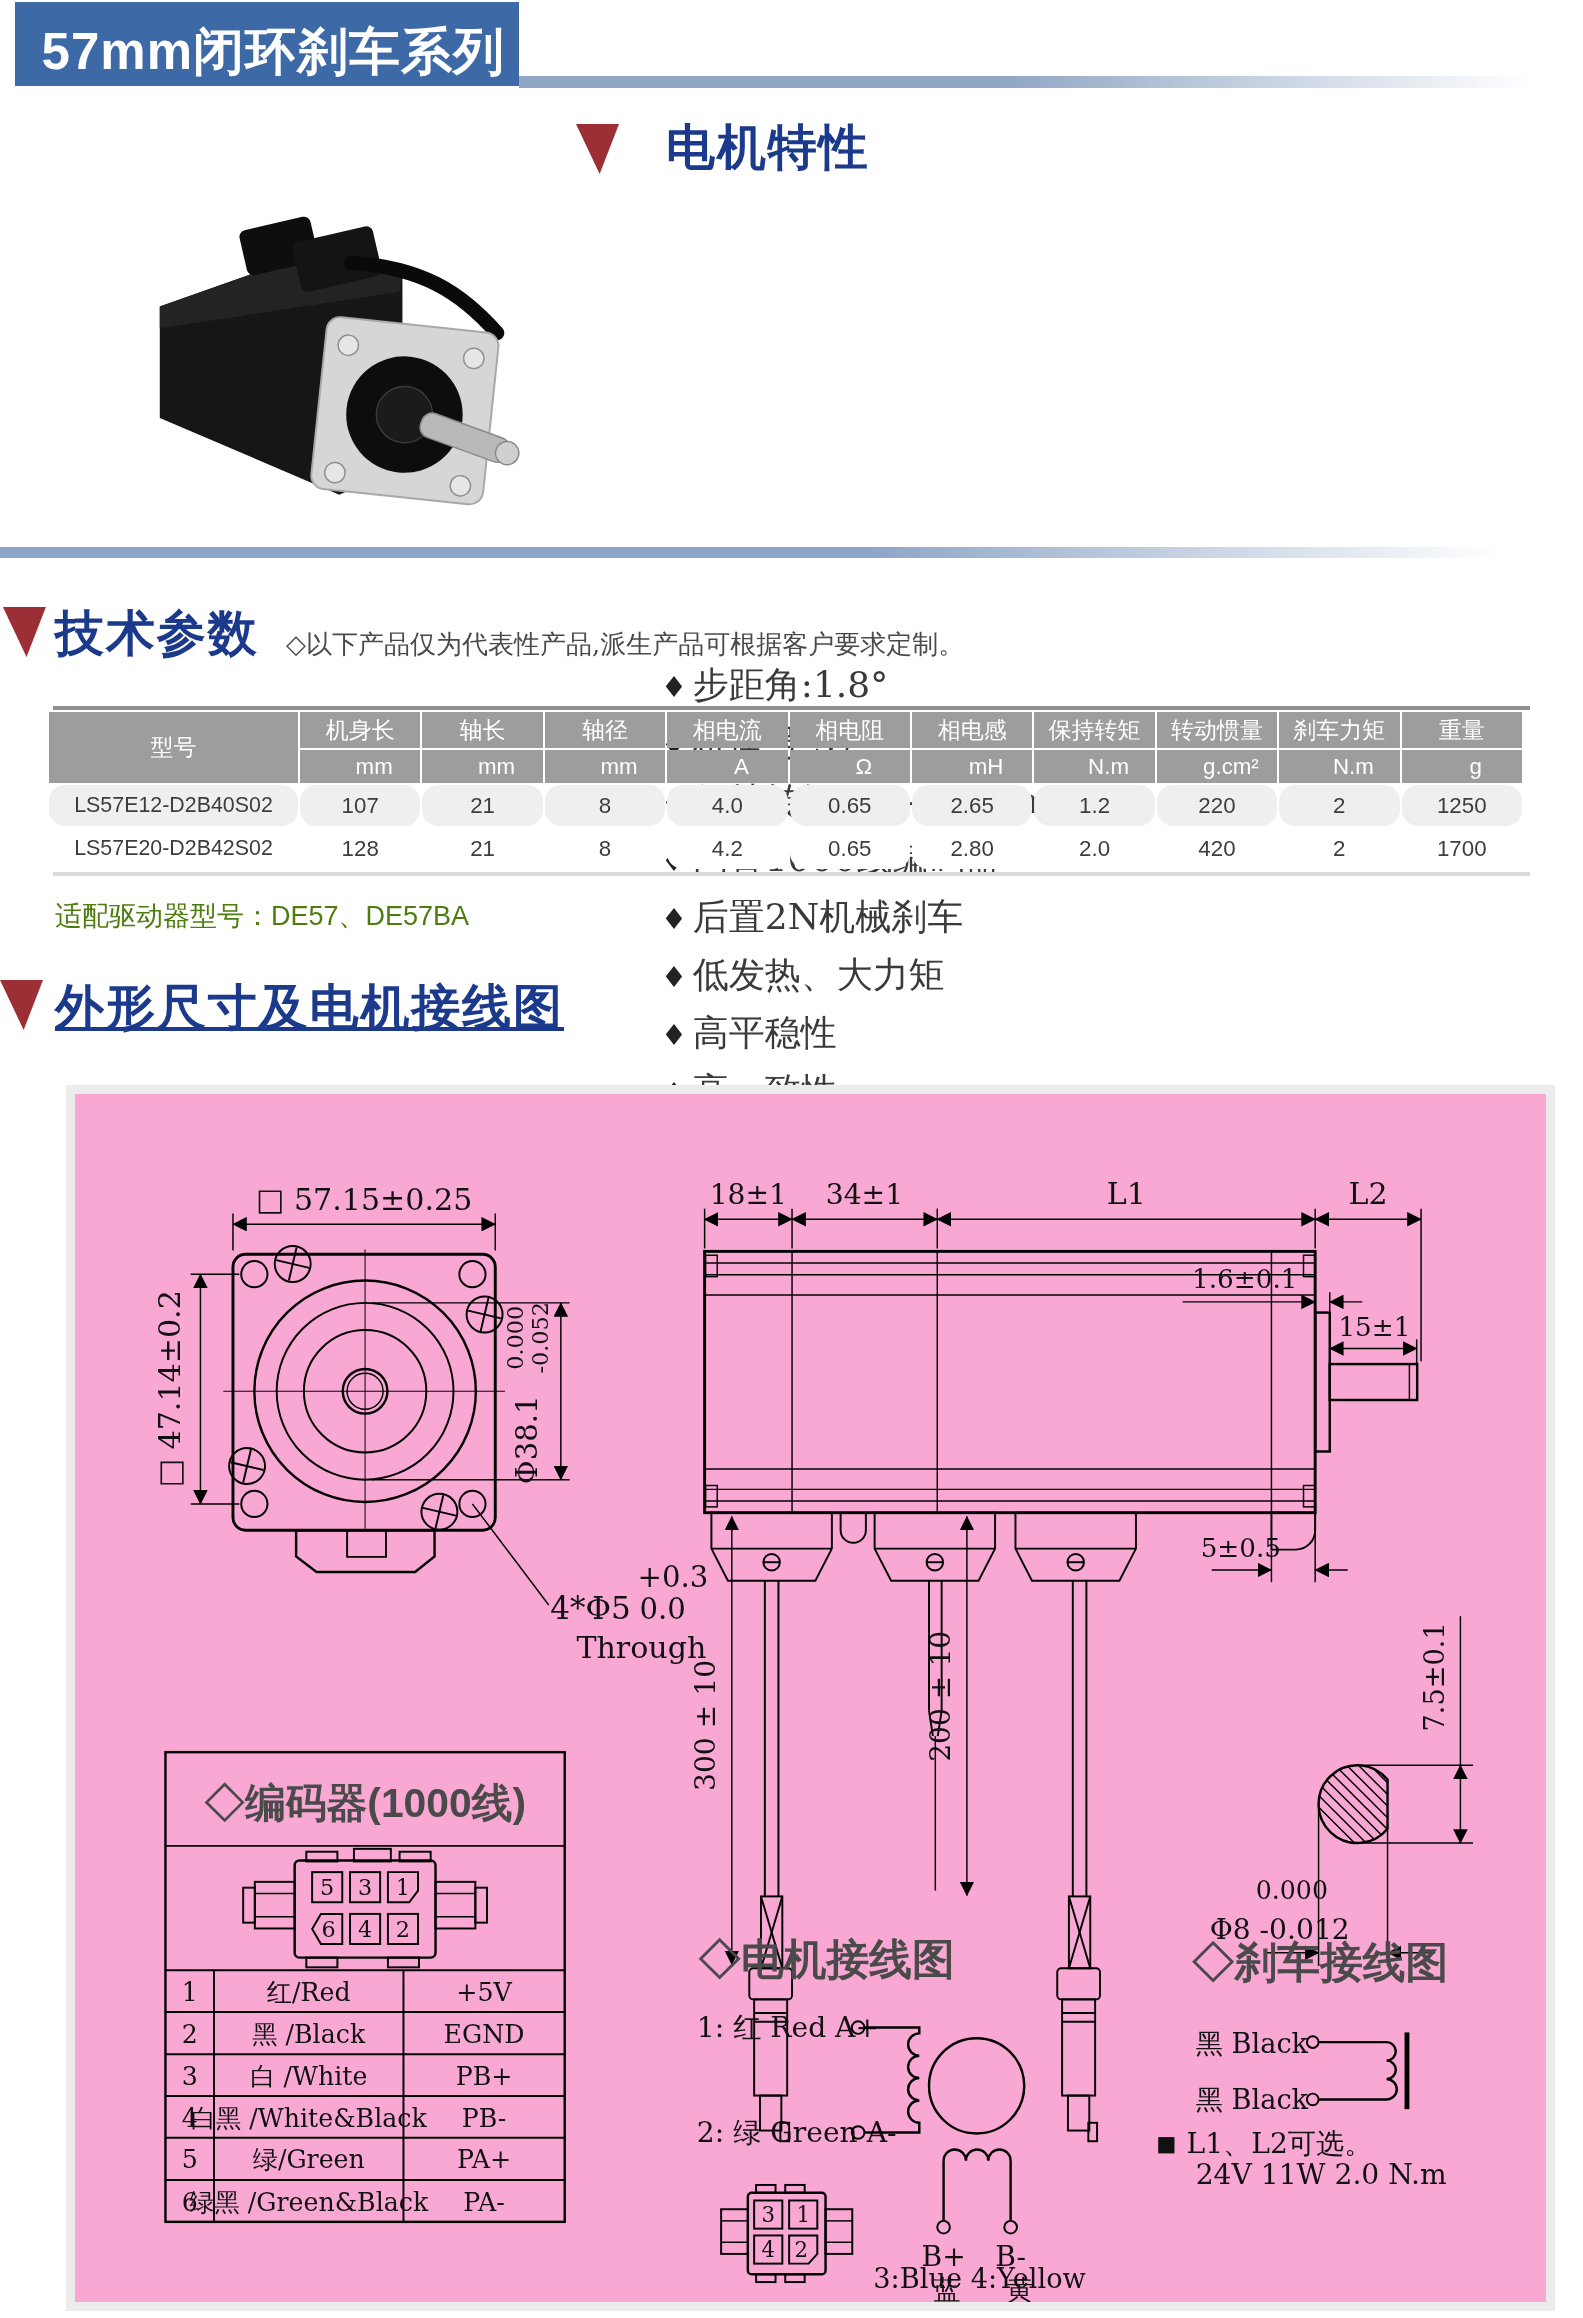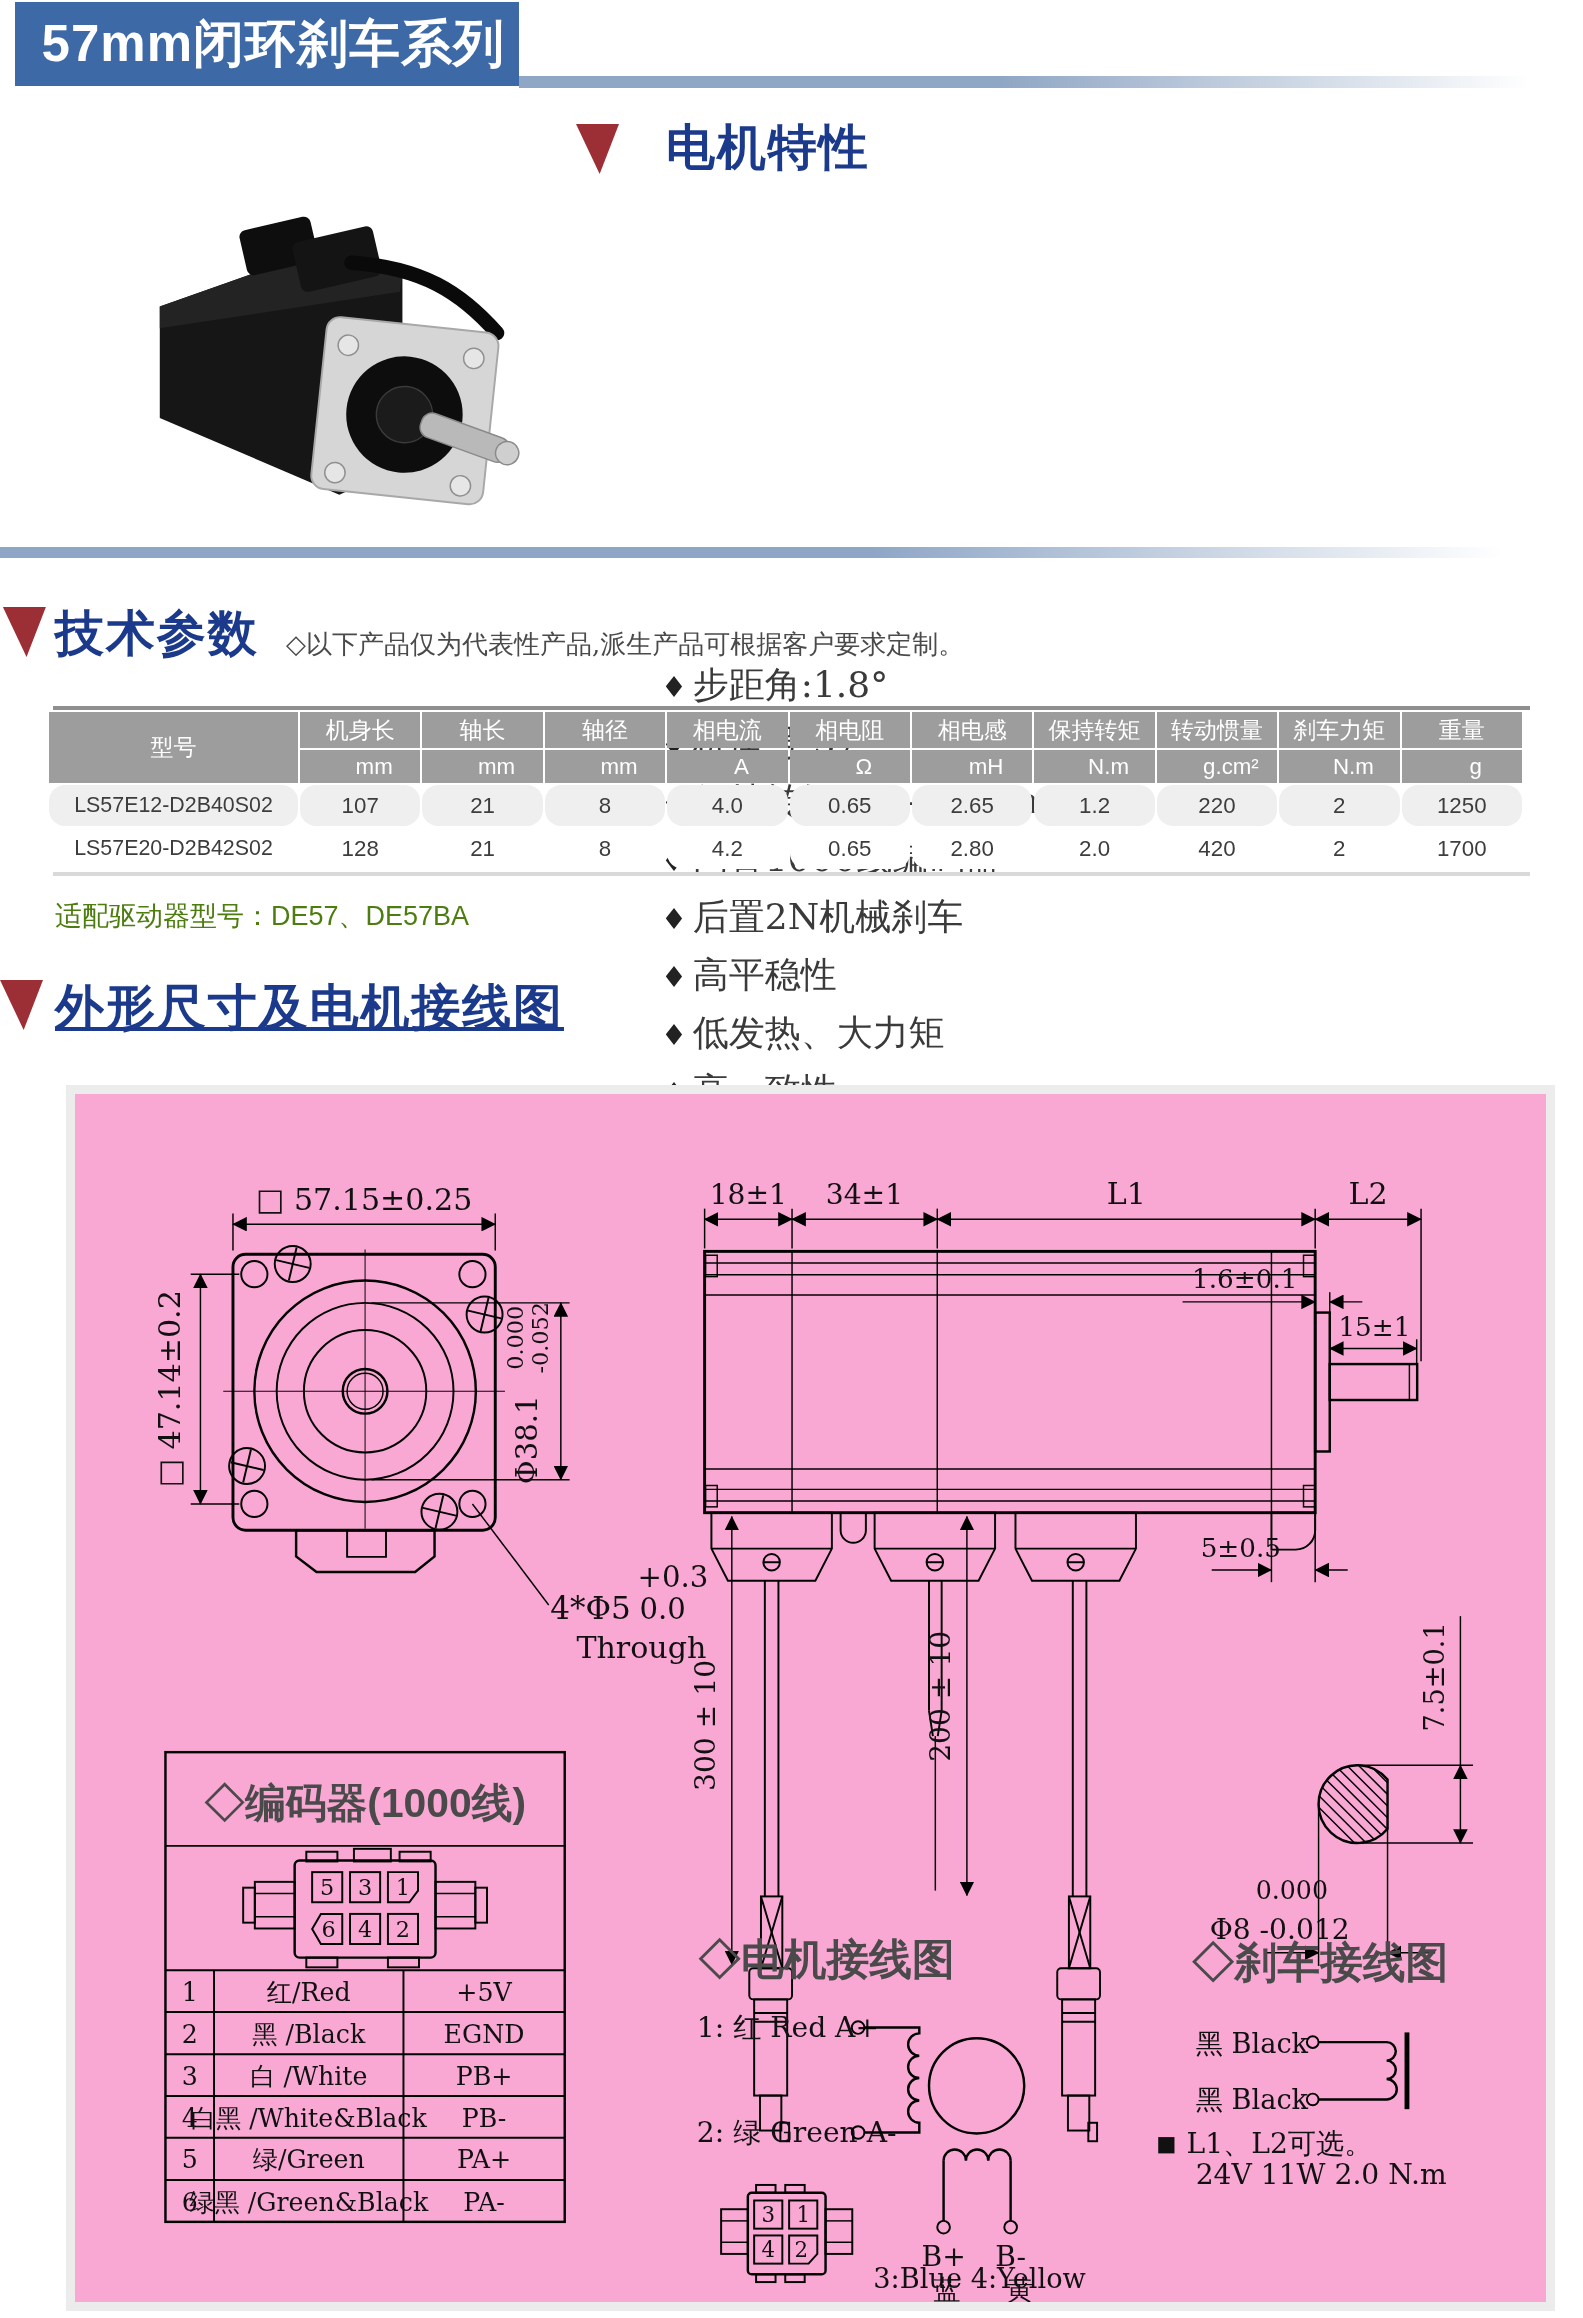--- a/index.html
+++ b/index.html
@@ -3,21 +3,21 @@
 <meta charset="utf-8">
 <style>
   html,body{margin:0;padding:0;background:#ffffff;}
   .page{position:relative;width:1583px;height:2319px;background:#fff;overflow:hidden;
         font-family:"Liberation Sans",sans-serif;color:#333;}
   .abs{position:absolute;}
 
   
   .header-bar{left:14.6px;top:2.4px;width:504px;height:84px;background:#3d69a6;}
   .header-bar span{display:block;padding-left:27px;line-height:84px;font-size:51px;
-        font-weight:bold;color:#fff;letter-spacing:1px;}
+        font-weight:bold;color:#fff;letter-spacing:1px;margin-top:8px;}
   .accent-band{left:519px;top:76px;width:1065px;height:11.7px;
         background:linear-gradient(to right,#8fa6c4 0%,#8fa6c4 45%,rgba(255,255,255,0) 95%);}
   .divider-band{left:0;top:547px;width:1583px;height:10.7px;
         background:linear-gradient(to right,#8ea6c6 0%,#8ea6c6 55%,rgba(255,255,255,0) 95%);}
 
   
   .tri{width:43px;height:50px;background:#9c2f35;
         clip-path:polygon(0 0,100% 0,55% 100%);}
   .sec-title{font-size:49px;font-weight:bold;color:#1c3a8c;letter-spacing:1.9px;white-space:nowrap;}
 
@@ -85,22 +85,22 @@
   </div>
 
   <div class="abs tri" style="left:576px;top:124px;"></div>
   <div class="abs sec-title" style="left:666px;top:115px;">电机特性</div>
   <div class="abs feat-list">
     <div class="feat-item"><span class="blt">♦</span><span>步距角:1.8°</span></div>
     <div class="feat-item"><span class="blt">♦</span><span>机座号:57</span></div>
     <div class="feat-item"><span class="blt">♦</span><span>保持转矩:0.8-3.0N.m</span></div>
     <div class="feat-item"><span class="blt">♦</span><span>内置1000线编码器</span></div>
     <div class="feat-item"><span class="blt">♦</span><span>后置2N机械刹车</span></div>
+    <div class="feat-item"><span class="blt">♦</span><span>低发热、大力矩</span></div>
     <div class="feat-item"><span class="blt">♦</span><span>高平稳性</span></div>
-    <div class="feat-item"><span class="blt">♦</span><span>低发热、大力矩</span></div>
     <div class="feat-item"><span class="blt">♦</span><span>高一致性</span></div>
   </div>
 
   <div class="abs divider-band"></div>
 
   <div class="abs tri" style="left:2.9px;top:607px;"></div>
   <div class="abs sec-title" style="left:55px;top:601px;">技术参数</div>
   <div class="abs spec-note" style="left:286px;top:627px;">◇以下产品仅为代表性产品,派生产品可根据客户要求定制。</div>
 
   <div class="abs spec-strip-top"></div>

